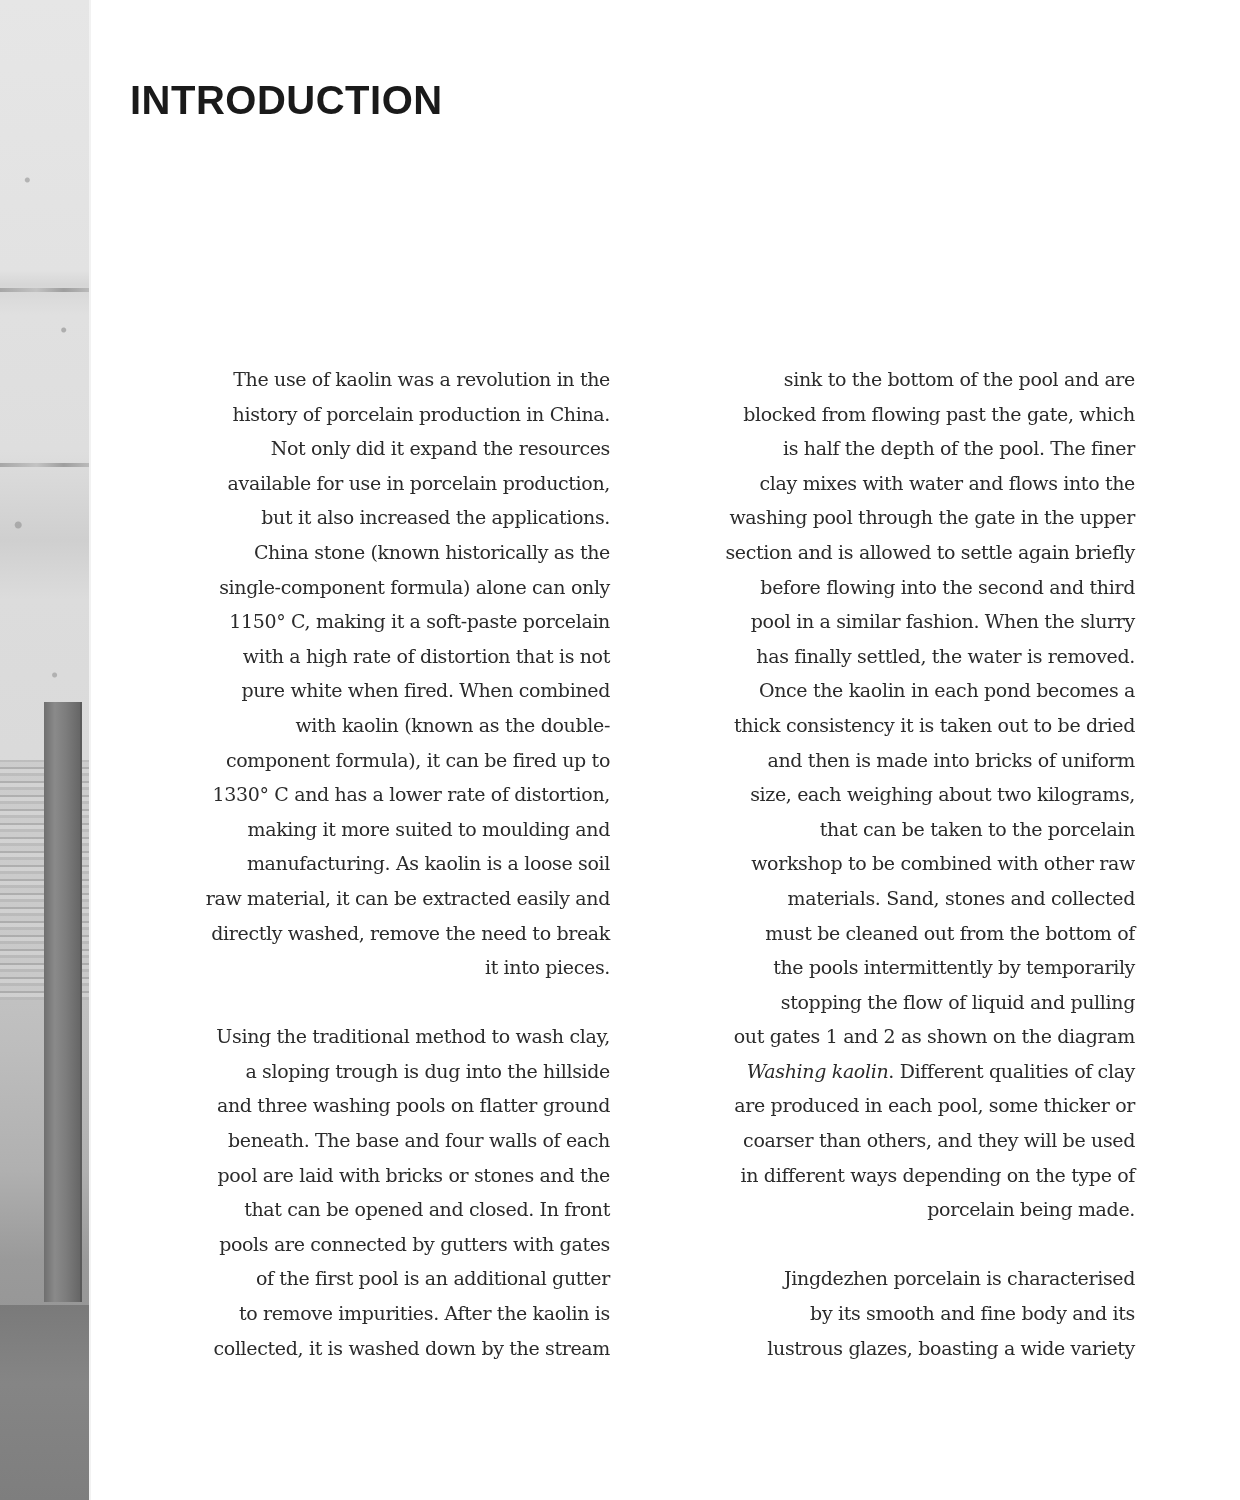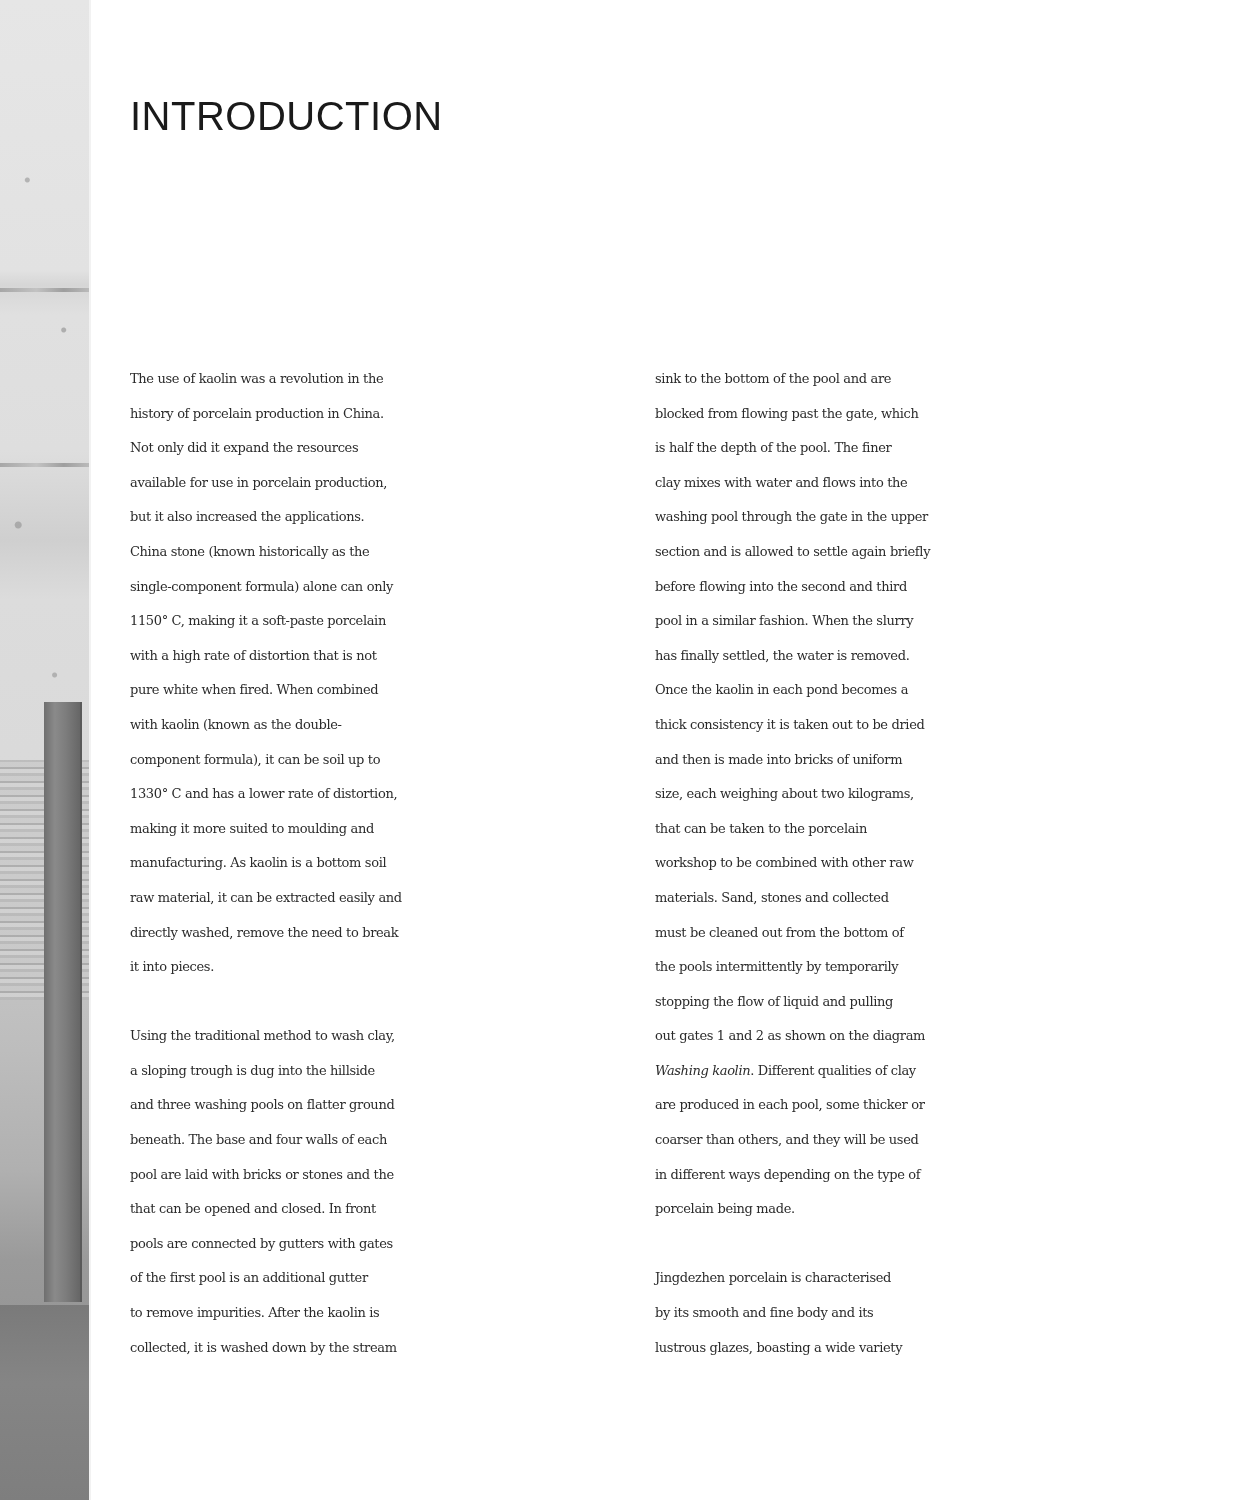--- a/index.html
+++ b/index.html
@@ -67,36 +67,37 @@
       right: 0;
       top: 0;
       width: 2px;
       height: 1500px;
       background: #f2f2f2;
     }
 
     .page-title {
       position: absolute;
       left: 130px;
-      top: 96px;
+      top: 80px;
       margin: 0;
       font-family: "Liberation Sans", "DejaVu Sans", sans-serif;
-      font-weight: 400;
+      font-weight: 700;
       font-size: 40px;
       letter-spacing: 0.5px;
       color: #1a1a1a;
       line-height: 1;
     }
 
     .column {
       position: absolute;
       top: 362px;
-      font-size: 13px;
+      font-size: 19px;
       line-height: 34.6px;
       color: #2b2b2b;
+      text-align: right;
     }
     .col-left { left: 130px; width: 480px; }
     .col-right { left: 655px; width: 480px; }
 
     .paragraph { margin: 0; }
     .paragraph + .paragraph { margin-top: 34.6px; }
     .line {
       display: block;
       white-space: nowrap;
       letter-spacing: -0.35px;
@@ -123,24 +124,24 @@
     <span class="line">history of porcelain production in China.</span>
     <span class="line">Not only did it expand the resources</span>
     <span class="line">available for use in porcelain production,</span>
     <span class="line">but it also increased the applications.</span>
     <span class="line">China stone (known historically as the</span>
     <span class="line">single-component formula) alone can only</span>
     <span class="line">1150° C, making it a soft-paste porcelain</span>
     <span class="line">with a high rate of distortion that is not</span>
     <span class="line">pure white when fired. When combined</span>
     <span class="line">with kaolin (known as the double-</span>
-    <span class="line">component formula), it can be soil up to</span>
+    <span class="line">component formula), it can be fired up to</span>
     <span class="line">1330° C and has a lower rate of distortion,</span>
     <span class="line">making it more suited to moulding and</span>
-    <span class="line">manufacturing. As kaolin is a bottom soil</span>
+    <span class="line">manufacturing. As kaolin is a loose soil</span>
     <span class="line">raw material, it can be extracted easily and</span>
     <span class="line">directly washed, remove the need to break</span>
     <span class="line">it into pieces.</span>
   </p>
   <p class="paragraph">
     <span class="line">Using the traditional method to wash clay,</span>
     <span class="line">a sloping trough is dug into the hillside</span>
     <span class="line">and three washing pools on flatter ground</span>
     <span class="line">beneath. The base and four walls of each</span>
     <span class="line">pool are laid with bricks or stones and the</span>

